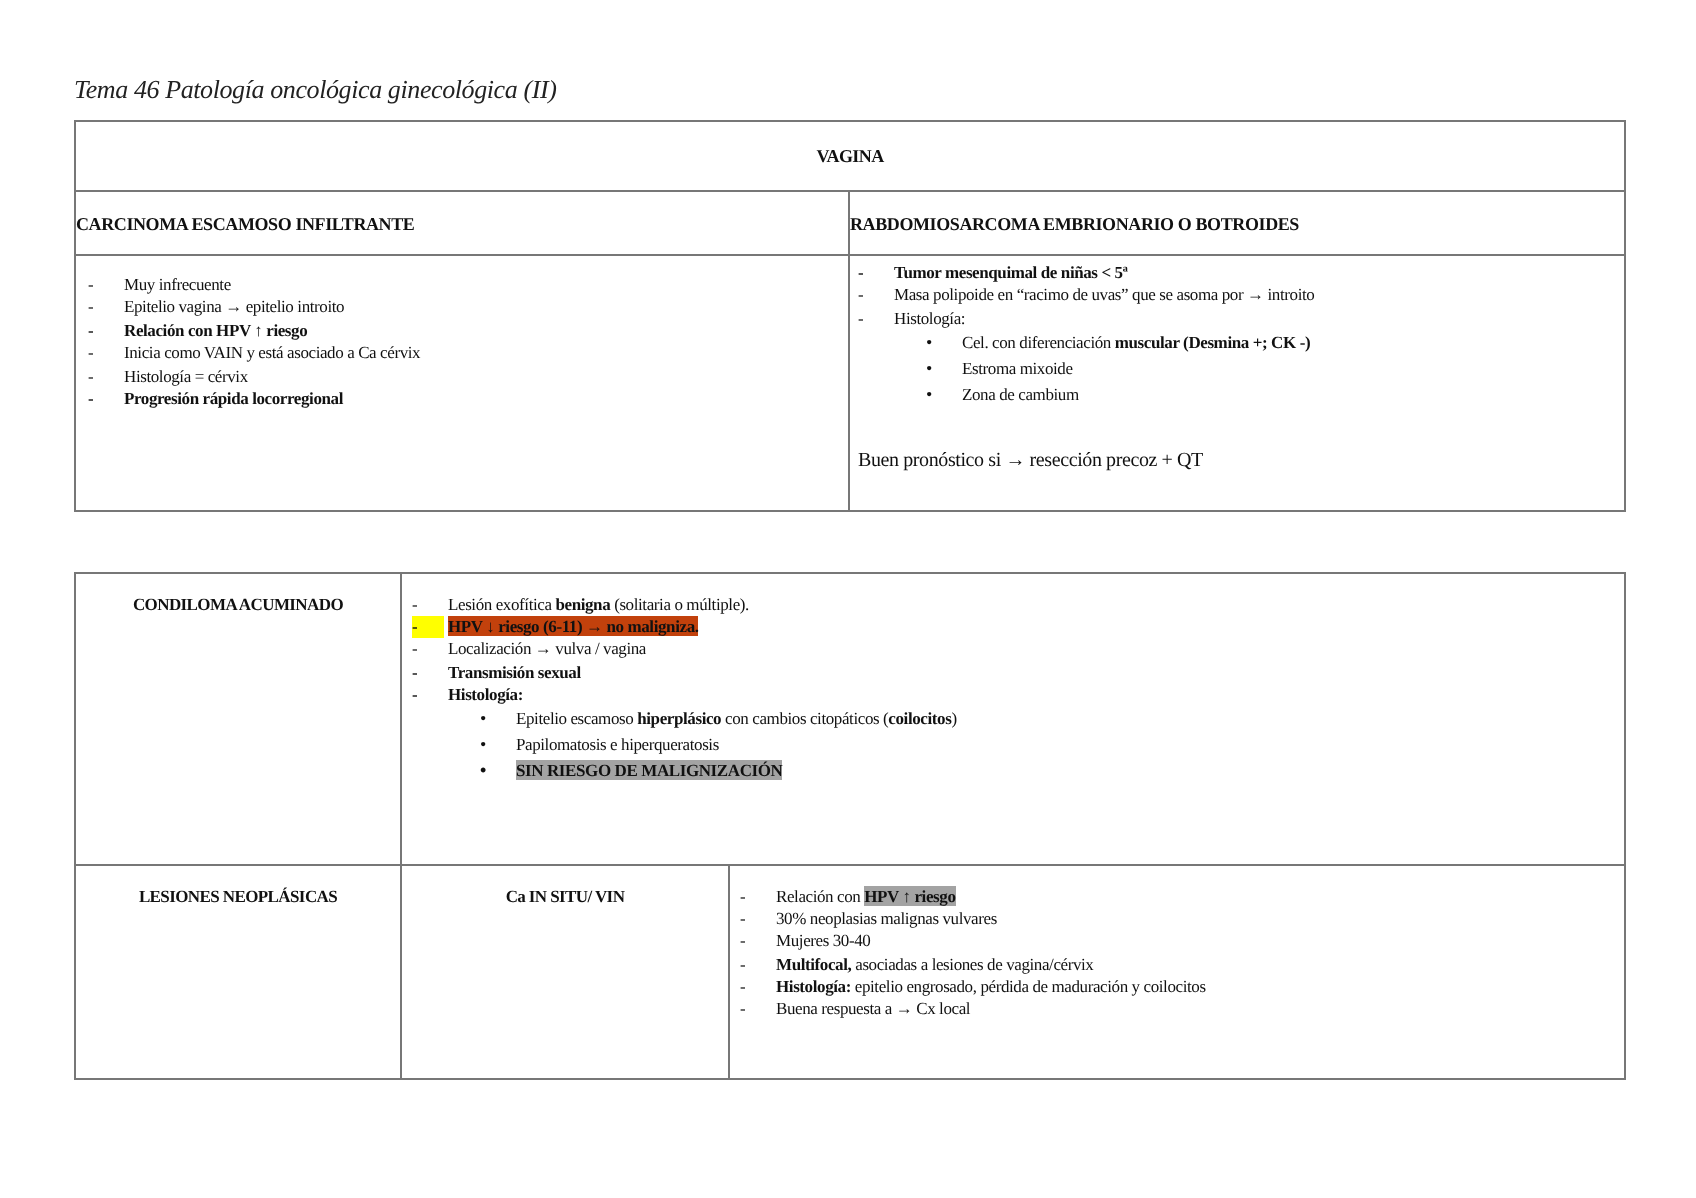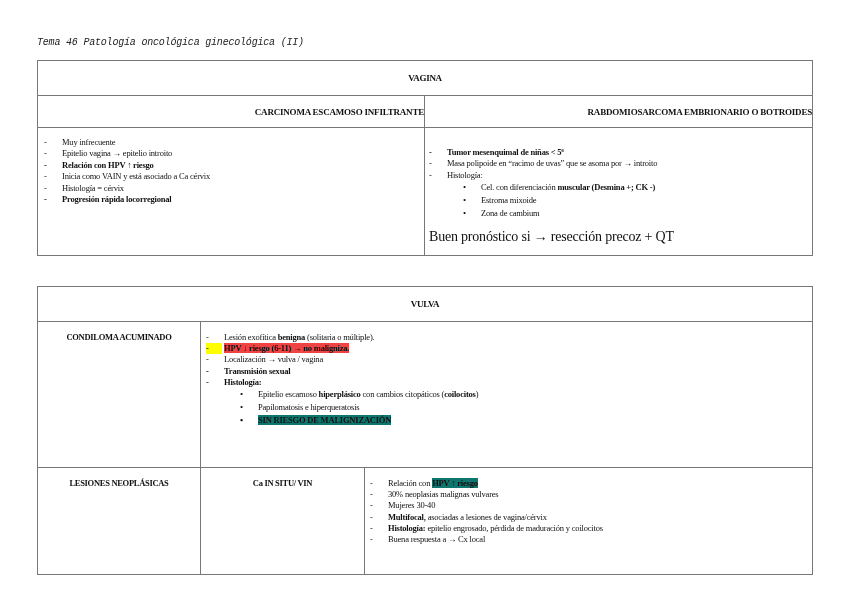--- a/index.html
+++ b/index.html
@@ -4,68 +4,67 @@
 <style>
   html, body { margin: 0; padding: 0; background: #ffffff; }
   body {
     width: 848px; height: 599px; position: relative; overflow: hidden;
     font-family: "Liberation Serif", "DejaVu Serif", serif;
     color: #111;
     font-size: 9px;
   }
   .page-header {
     position: absolute; left: 37px; top: 37px;
-    font-style: italic; font-size: 10px; color: #222;
+    font-style: italic; font-size: 13px; color: #222;
     letter-spacing: -0.2px;
-    font-family: Liberation Mono, monospace;
   }
   table {
     position: absolute;
     border-collapse: collapse;
     table-layout: fixed;
   }
   td {
     border: 1px solid #777;
     vertical-align: top;
     padding: 0;
   }
   .t-vagina { left: 37px; top: 60px; width: 775px; border-radius: 10px; }
   .t-vulva  { left: 37px; top: 286px; width: 775px; }
 
   .sec-head {
     height: 34px; text-align: center; vertical-align: middle;
     font-weight: bold; font-size: 9px; letter-spacing: -0.3px;
   }
   .col-head {
-    height: 31px; text-align: right; vertical-align: middle;
+    height: 31px; text-align: left; vertical-align: middle;
     font-weight: bold; font-size: 9px; letter-spacing: -0.2px;
   }
   .cell-body { height: 124px; padding: 3px 6px 0 6px; }
   ul.dash { list-style: none; margin: 6px 0 0 0; padding: 0; }
   ul.dash > li {
     position: relative; padding-left: 18px; line-height: 11.4px;
     font-size: 8.5px; letter-spacing: -0.2px;
   }
   ul.dash > li::before {
     content: "-"; position: absolute; left: 0; top: 0;
   }
   ul.dot { list-style: none; margin: 0; padding: 0 0 0 34px; }
   ul.dot > li {
     position: relative; padding-left: 18px; line-height: 13px;
     font-size: 8.5px; letter-spacing: -0.2px;
   }
   ul.dot > li::before {
     content: "\2022"; position: absolute; left: 0; top: 0; font-size: 9px;
   }
   .b { font-weight: bold; }
-  .hl { background: #0f766e; }
+  .hl { background: #a3a3a3; }
   li.hl-row { background: transparent; }
-  li.hl-row span.hlwrap { background: #ef4444; }
+  li.hl-row span.hlwrap { background: #c2410c; }
   li.hl-row::before { background: #ffff00; padding-right: 13px; }
-  .note { margin-top: 9px; font-size: 14px; letter-spacing: -0.2px; }
+  .note { margin-top: 21px; font-size: 10px; letter-spacing: -0.2px; }
 
   .label-cell {
     padding: 10px 0 0 0; text-align: center;
     font-weight: bold; font-size: 8.5px; letter-spacing: -0.3px;
   }
   .row-condiloma td { height: 135px; }
   .row-lesiones td { height: 96px; }
   .vulva-body { padding: 4px 6px 0 5px; }
   .vulva-body ul.dash { margin-top: 6px; }
   .vulva-body ul.dash > li { line-height: 11.2px; }
@@ -93,21 +92,21 @@
       <ul class="dash">
         <li>Muy infrecuente</li>
         <li>Epitelio vagina → epitelio introito</li>
         <li class="b">Relación con HPV ↑ riesgo</li>
         <li>Inicia como VAIN y está asociado a Ca cérvix</li>
         <li>Histología = cérvix</li>
         <li class="b">Progresión rápida locorregional</li>
       </ul>
     </td>
     <td class="cell-body" style="padding-left:4px">
-      <ul class="dash" style="margin-top:16px">
+      <ul class="dash" style="margin-top:0">
         <li class="b">Tumor mesenquimal de niñas &lt; 5ª</li>
         <li>Masa polipoide en “racimo de uvas” que se asoma por → introito</li>
         <li>Histología:</li>
       </ul>
       <ul class="dot">
         <li><span>Cel. con diferenciación </span><span class="b">muscular (Desmina +; CK -)</span></li>
         <li>Estroma mixoide</li>
         <li>Zona de cambium</li>
       </ul>
       <div class="note">Buen pronóstico si → resección precoz + QT</div>
@@ -116,23 +115,20 @@
 </tbody>
   </table>
 
 <table class="t-vulva">
   <colgroup>
       <col style="width:163px">
       <col style="width:164px">
       <col style="width:448px">
     </colgroup>
   <tbody>
-      <tr>
-    <td colspan="3" class="sec-head">VULVA</td>
-  </tr>
   <tr class="row-condiloma">
     <td class="label-cell">CONDILOMA ACUMINADO</td>
     <td colspan="2" class="vulva-body">
       <ul class="dash">
         <li><span>Lesión exofítica </span><span class="b">benigna</span><span> (solitaria o múltiple).</span></li>
         <li class="b hl-row"><span class="hlwrap">HPV ↓ riesgo (6-11) → no maligniza.</span></li>
         <li>Localización → vulva / vagina</li>
         <li class="b">Transmisión sexual</li>
         <li class="b">Histología:</li>
       </ul>

